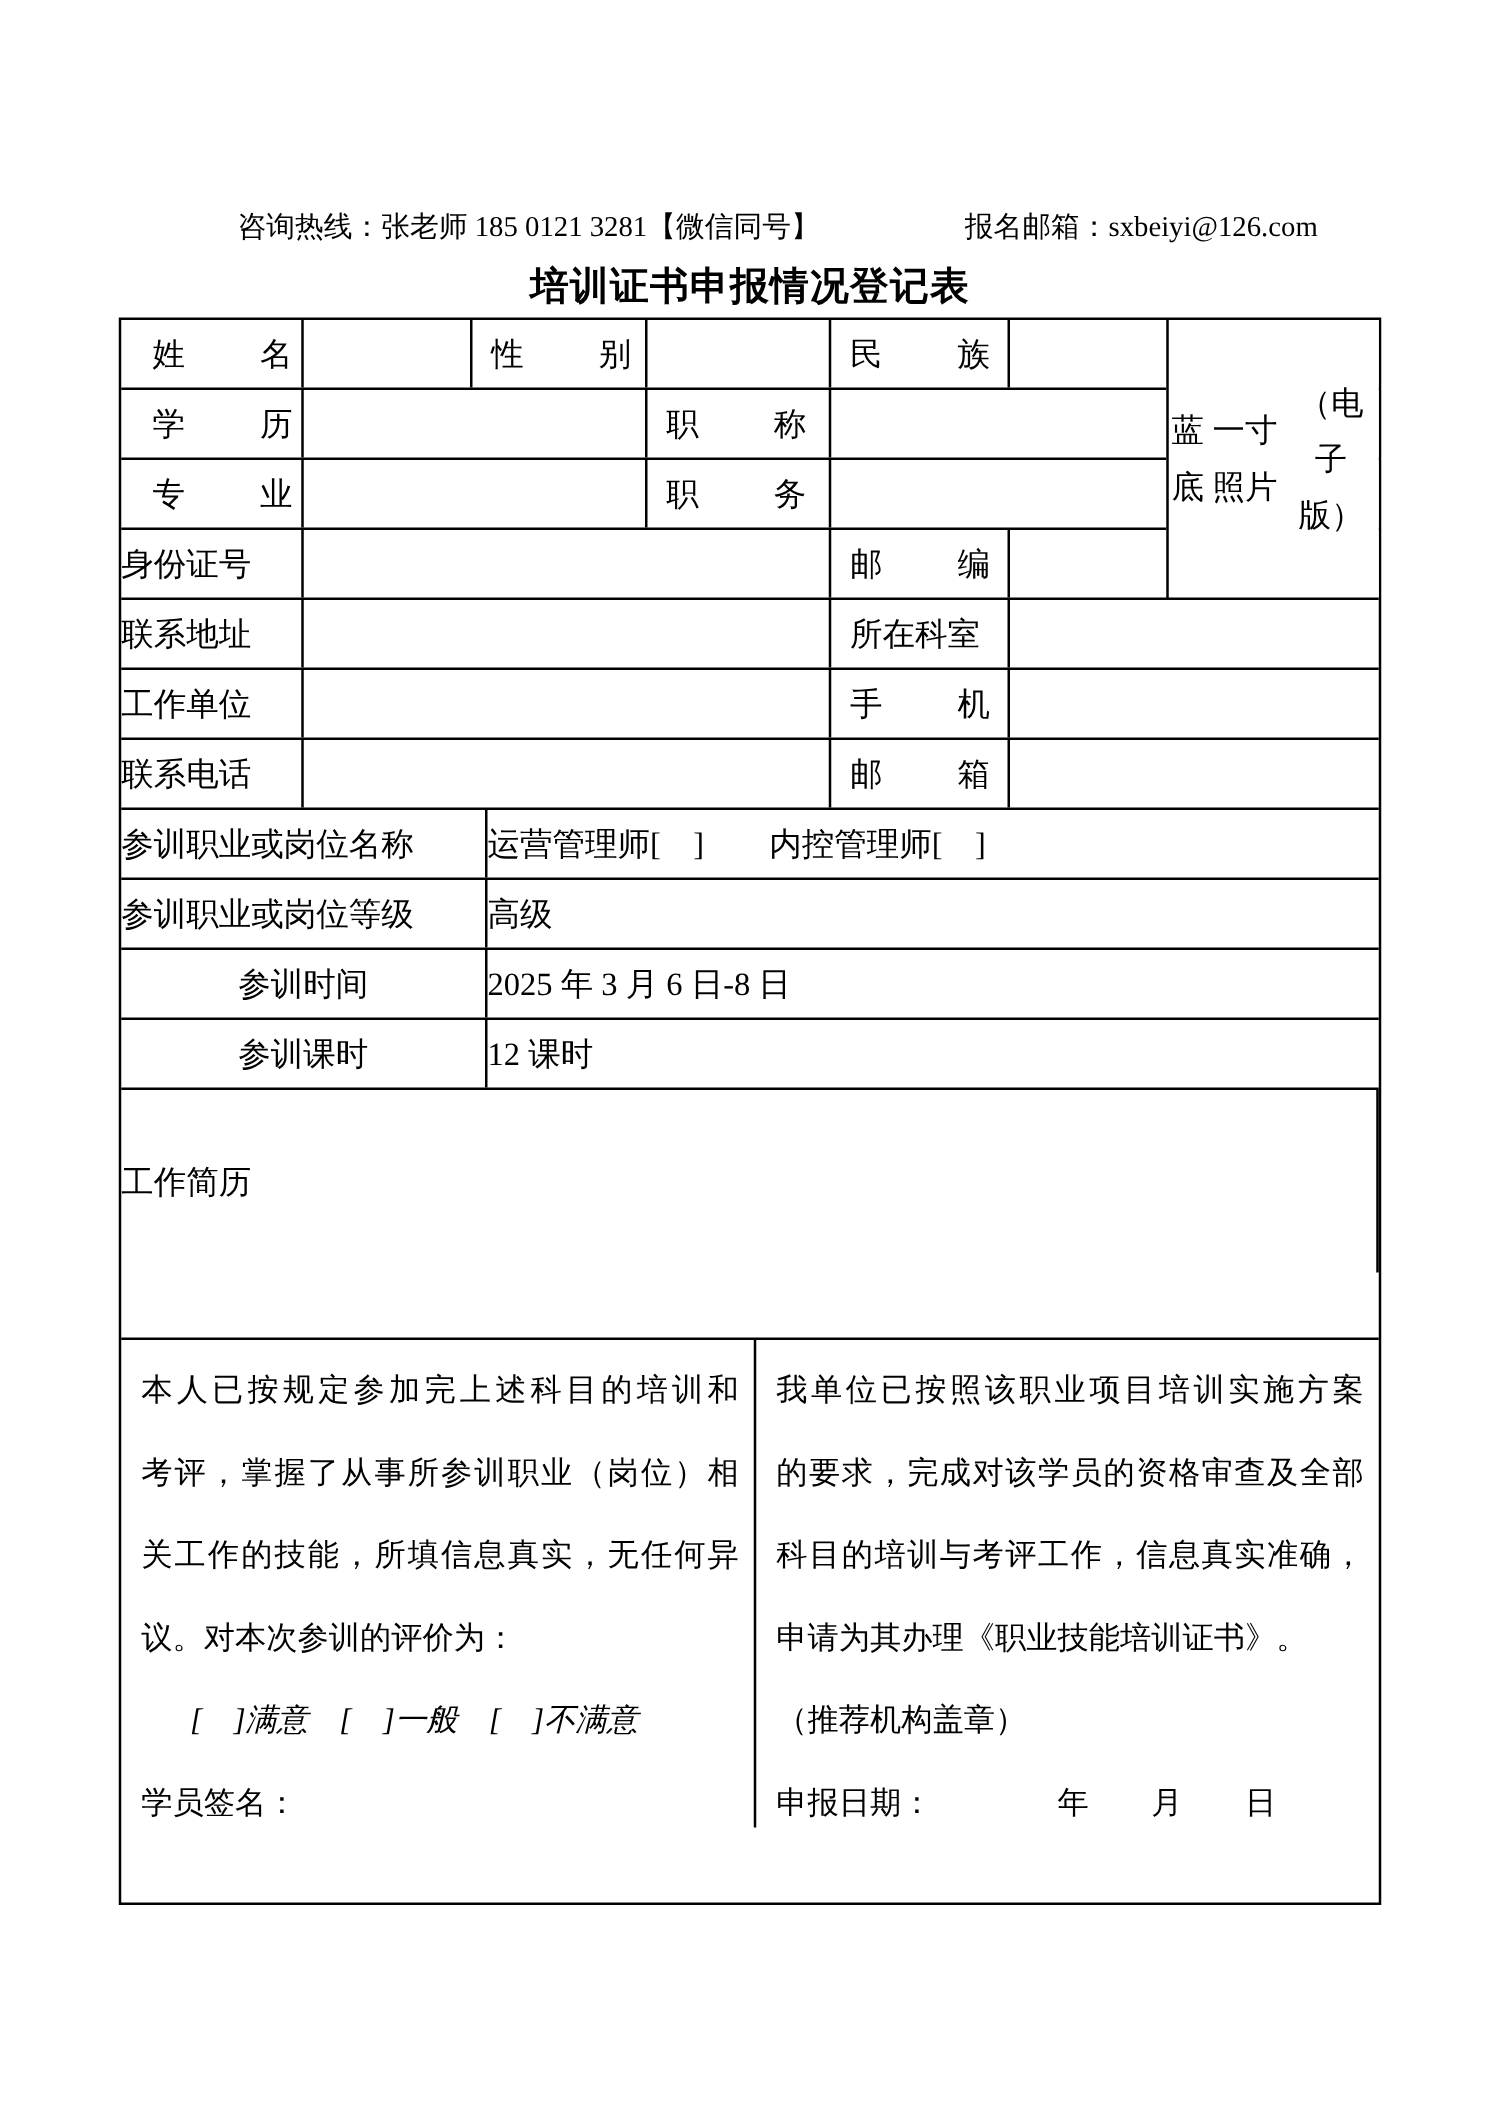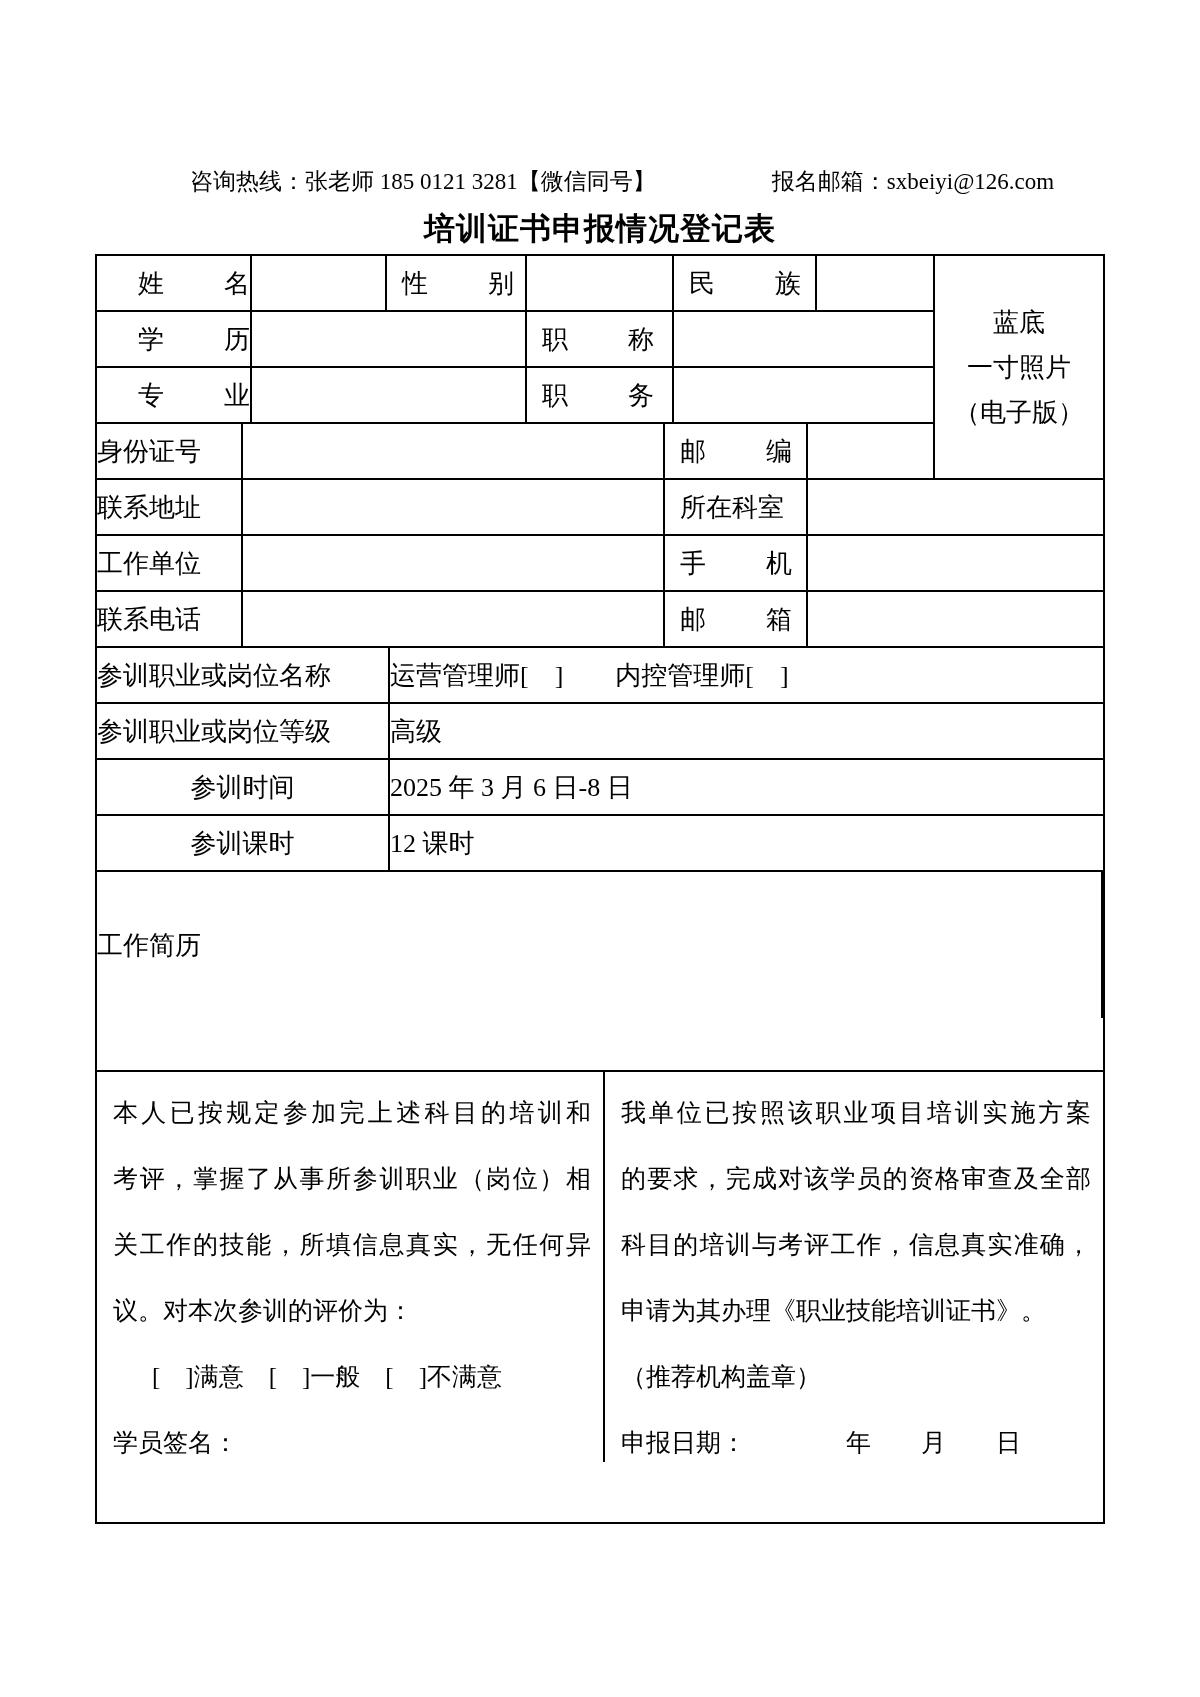--- a/index.html
+++ b/index.html
@@ -15,39 +15,39 @@
   .tbl { position: absolute; left: 95px; top: 254px; width: 1010px; height: 1270px;
          border: 2px solid #000; background: #fff; }
 
   .r { display: flex; height: 56px; border-bottom: 2px solid #000; position: relative; }
   .c { border-right: 2px solid #000; display: flex; align-items: center; font-size: 26px; flex: 0 0 auto; white-space: nowrap; }
   .fill { flex: 1 1 auto; border-right: none; }
 
   .w146{flex-basis:146px}.w135{flex-basis:135px}.w140{flex-basis:140px}.w147{flex-basis:147px}
   .w143{flex-basis:143px}.w275{flex-basis:275px}.w422{flex-basis:422px}.w293{flex-basis:293px}
 
-  .p25{padding-left:41px}.p15{padding-left:15px}.p23{}.p26{}.p13{}
+  .p25{padding-left:25px}.p15{padding-left:15px}.p23{}.p26{}.p13{}
   .ctr{justify-content:center}
 
   .lab2 { display: inline-block; width: 112px; text-align: justify; text-align-last: justify; }
 
   .photo { position: absolute; top: 0; right: 0; width: 170px; height: 224px; z-index: 3;
            border-left: 2px solid #000; border-bottom: 2px solid #000; background: #fff;
-           display: flex; flex-direction: column; justify-content: center; align-items: center;
+           display: flex; flex-direction: row; justify-content: center; align-items: center;
            font-size: 26px; line-height: 45px; text-align: center; }
 
   .jianli { height: 200px; flex-direction: column; }
 
   .bottom { display: flex; height: 390px; border-bottom: none; }
   .bcell { font-size: 25px; padding: 8px 12px 0 16px; line-height: 66px; }
   .bleft { width: 508px; border-right: 2px solid #000; }
   .bright { flex: 1 1 auto; }
   .line { white-space: nowrap; }
   .just { white-space: normal; text-align: justify; text-align-last: justify; }
-  .indent { padding-left: 39px; }
+  .indent { padding-left: 39px; font-style: italic; }
 </style>
 </head>
 <body>
 
 <div class="contact">
   <span>咨询热线：张老师 185 0121 3281【微信同号】</span>
   <span>报名邮箱：sxbeiyi@126.com</span>
 </div>
 
 <div class="title">培训证书申报情况登记表</div>

